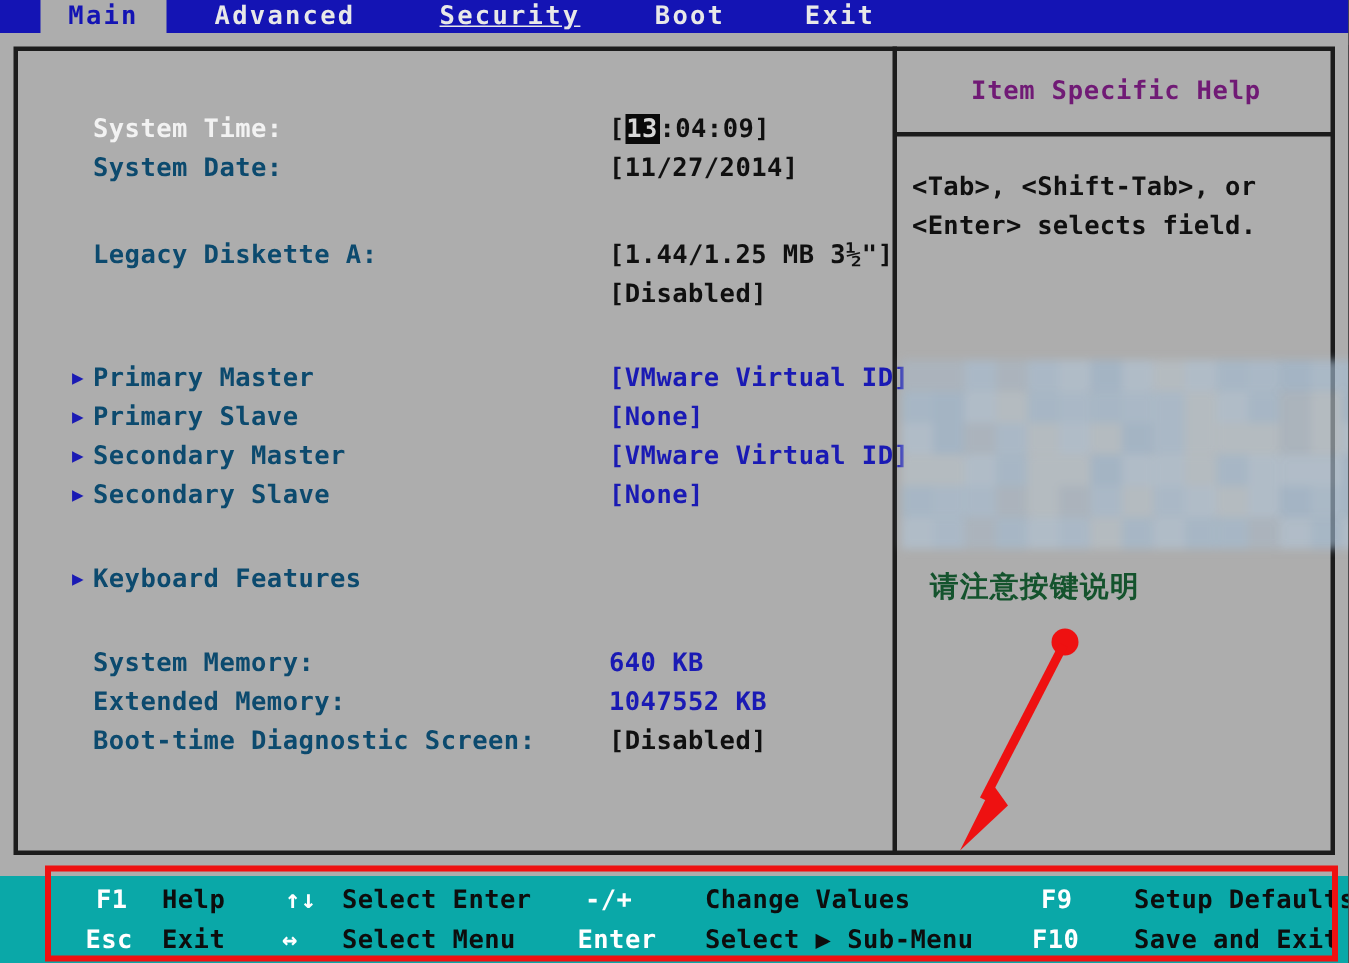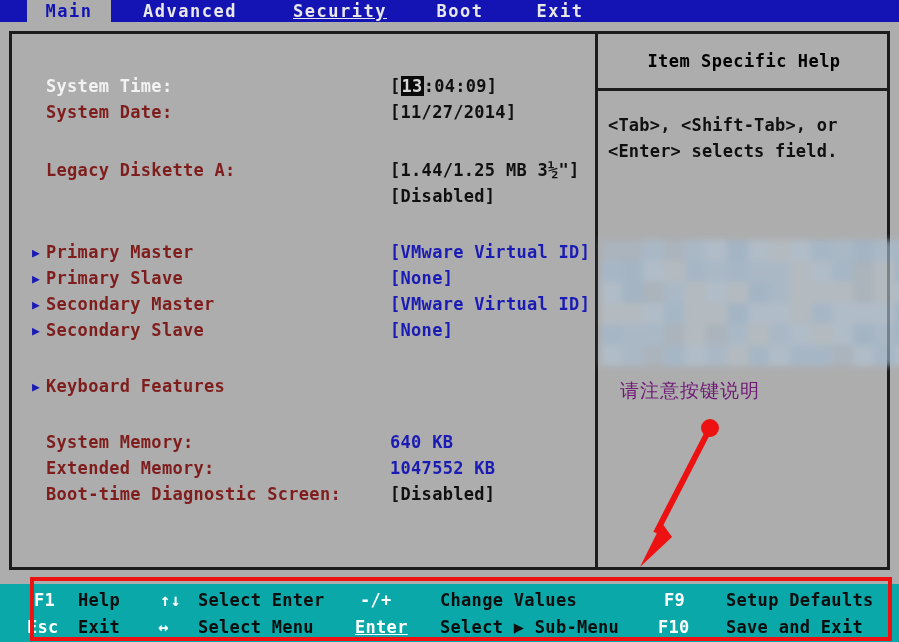--- a/index.html
+++ b/index.html
@@ -73,33 +73,33 @@
   }
 
   
   #settings {
     position: absolute;
     left: 12px; top: 34px;
     width: 583px; height: 533px;
   }
   .row {
     position: absolute;
-    left: 0;
+    left: 16px;
     width: 583px;
     height: 25px;
     line-height: 25px;
     font-size: 17px;
     font-weight: bold;
     letter-spacing: 0.3px;
     white-space: nowrap;
   }
   .lbl {
     position: absolute;
     left: 34px;
-    color: #7f1d1d;
+    color: #0c4a6e;
   }
   .lbl.white { color: #f2f2f2; }
   .val {
     position: absolute;
     left: 378px;
     color: #101010;
   }
   .val.blue { color: #1a1ab4; }
   .arrow-marker {
     position: absolute;
@@ -116,21 +116,21 @@
 
   
   #helphdr {
     position: absolute;
     left: 601px; top: 34px;
     width: 286px; height: 54px;
     line-height: 54px;
     text-align: center;
     font-size: 17px;
     font-weight: bold;
-    color: #000000;
+    color: #701a75;
     letter-spacing: 0.5px;
   }
   #helphdr-sep {
     position: absolute;
     left: 598px; top: 88px;
     width: 292px; height: 3px;
     background: #1c1c1c;
   }
   #helptext {
     position: absolute;
@@ -155,22 +155,22 @@
     filter: blur(3px);
   }
   #mosaic .mblk { position: absolute; }
 
   
   #annot-text {
     position: absolute;
     left: 620px; top: 378px;
     font-family: "DejaVu Sans", "Liberation Sans", sans-serif;
     font-size: 19px;
-    font-weight: normal;
-    color: #701a75;
+    font-weight: bold;
+    color: #14532d;
     letter-spacing: 1px;
     white-space: nowrap;
   }
   #annot-arrow {
     position: absolute;
     left: 610px; top: 405px;
     width: 180px; height: 175px;
     pointer-events: none;
   }
 
@@ -191,20 +191,21 @@
     background: #0aa8a8;
   }
   .kcell {
     position: absolute;
     font-size: 17px;
     font-weight: bold;
     white-space: nowrap;
     letter-spacing: 0.3px;
     height: 27px;
     line-height: 27px;
+    padding-left: 30px;
   }
   .kkey  { color: #ffffff; }
   .kdesc { color: #0d0d0d; }
   .krow1 { top: 3px; }
   .krow2 { top: 30px; }
 </style>
 </head>
 <body>
 
 <div id="screen">
@@ -403,21 +404,21 @@
     <div class="kcell kdesc krow1" style="left:198px;">Select Enter</div>
     <div class="kcell kkey krow1" style="left:360px;">-/+</div>
     <div class="kcell kdesc krow1" style="left:440px;">Change Values</div>
     <div class="kcell kkey krow1" style="left:664px;">F9</div>
     <div class="kcell kdesc krow1" style="left:726px;">Setup Defaults</div>
 
     <div class="kcell kkey krow2" style="left:27px;">Esc</div>
     <div class="kcell kdesc krow2" style="left:78px;">Exit</div>
     <div class="kcell kkey krow2" style="left:158px;">↔</div>
     <div class="kcell kdesc krow2" style="left:198px;">Select Menu</div>
-    <div class="kcell kkey krow2" style="left:355px;text-decoration:underline;">Enter</div>
+    <div class="kcell kkey krow2" style="left:355px;">Enter</div>
     <div class="kcell kdesc krow2" style="left:440px;">Select ▶ Sub-Menu</div>
     <div class="kcell kkey krow2" style="left:658px;">F10</div>
     <div class="kcell kdesc krow2" style="left:726px;">Save and Exit</div>
   </div>
 
   <div id="redbox"></div>
 
 </div>
 
 </body></html>

